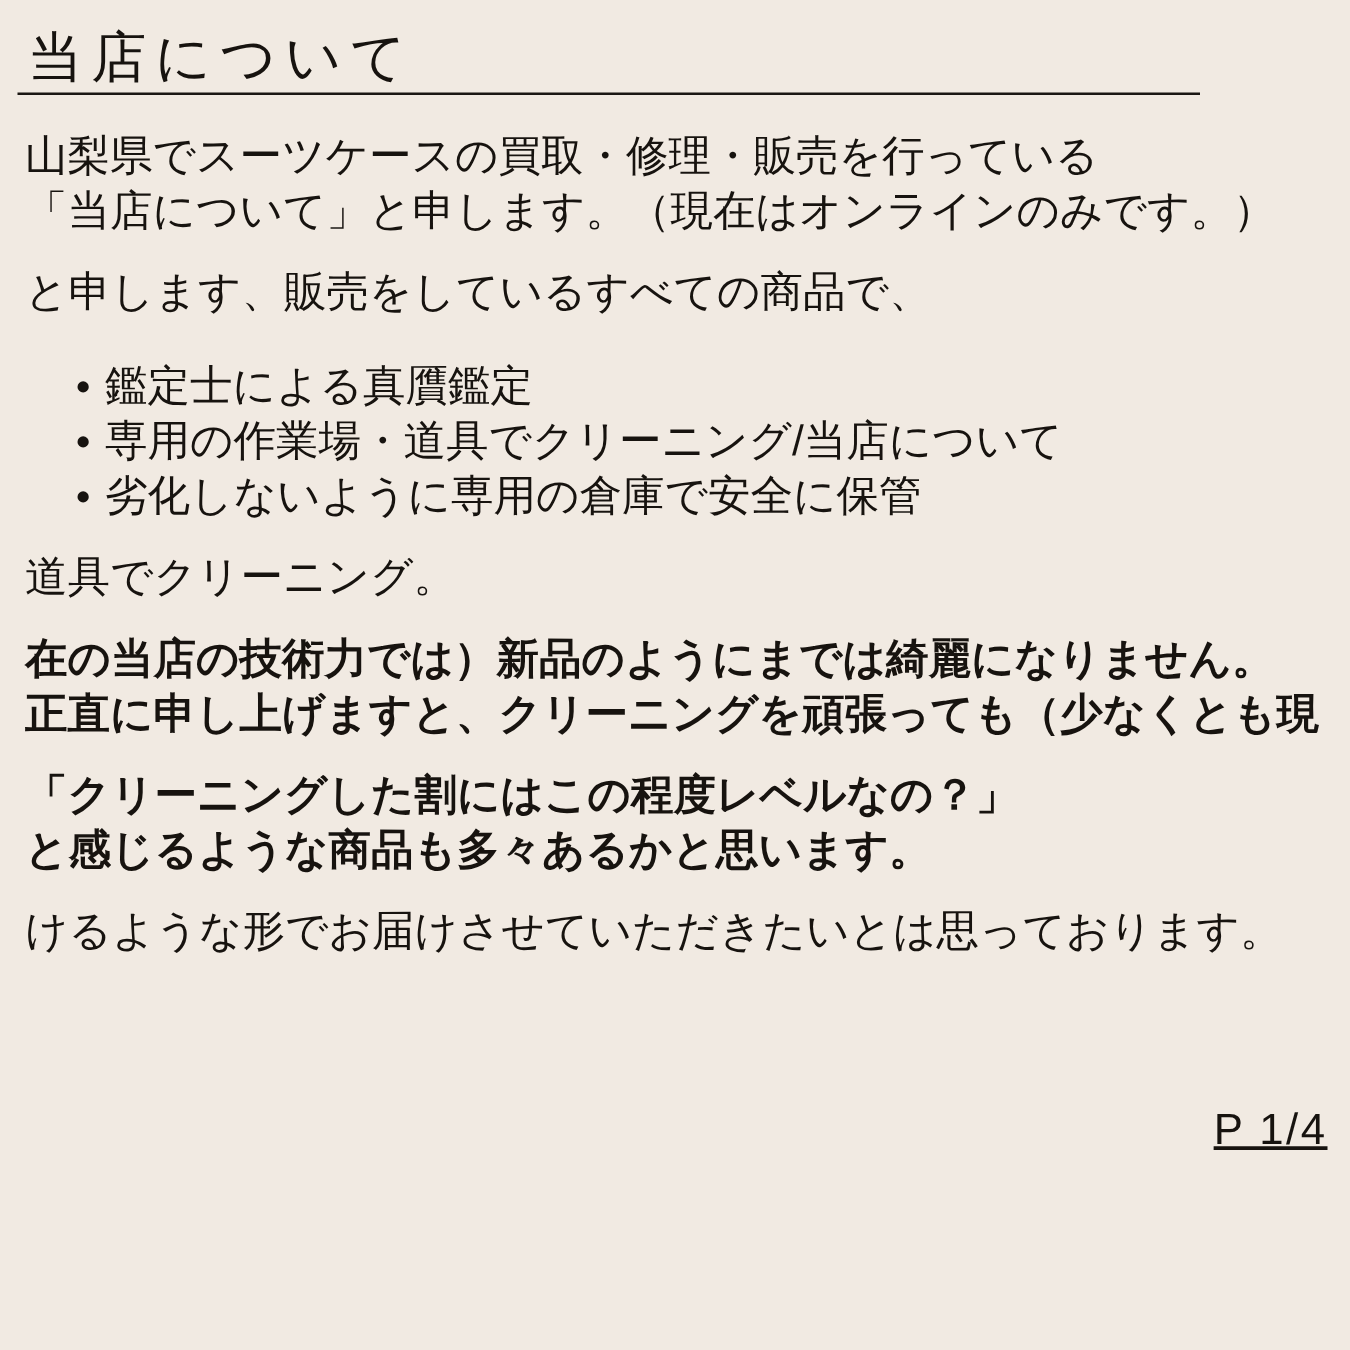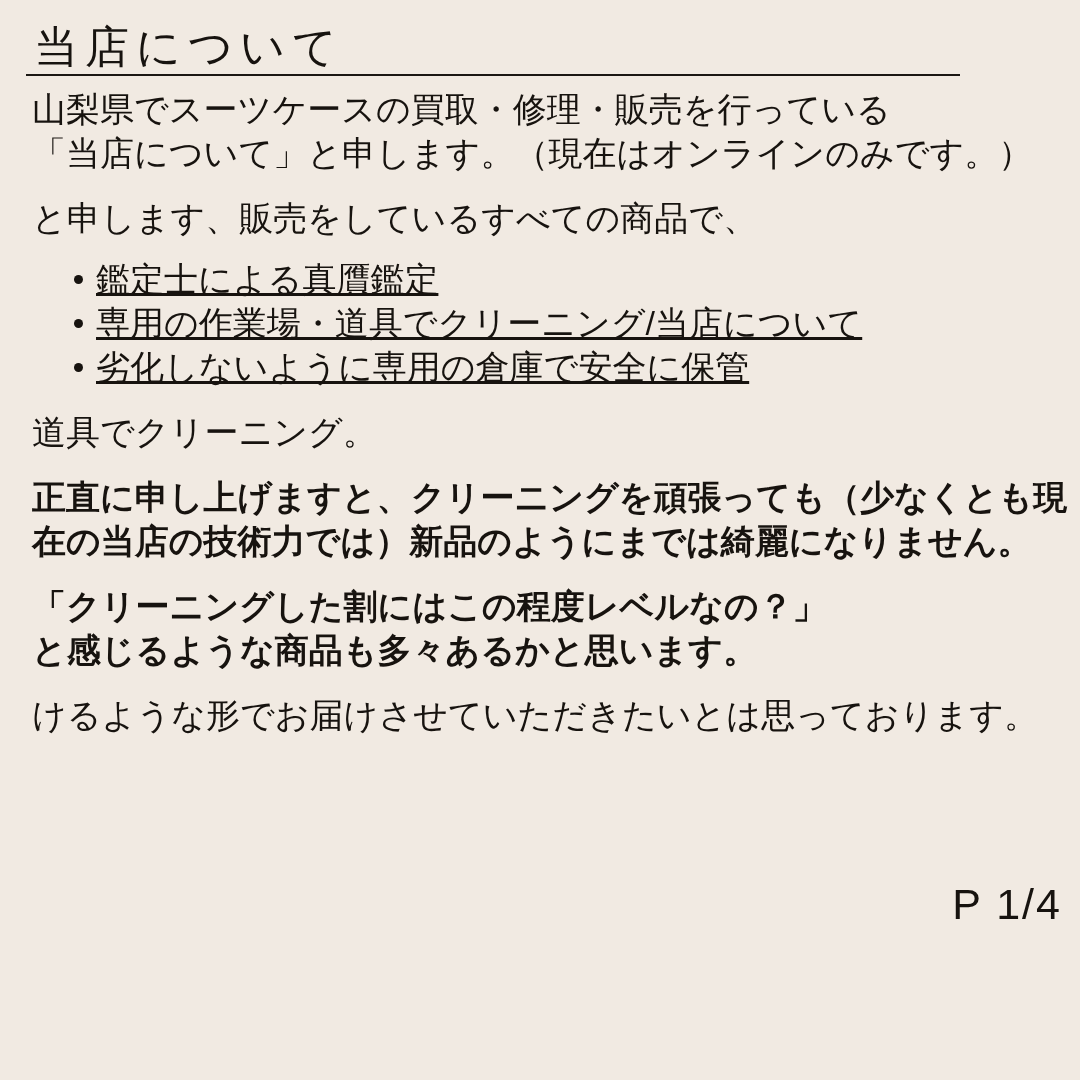--- a/index.html
+++ b/index.html
@@ -12,54 +12,53 @@
     background: #F1EAE2;
     color: #17130F;
     font-family: "Liberation Sans", sans-serif;
     overflow: hidden;
   }
   .page {
     position: relative;
     width: 1080px;
     height: 932px;
     box-sizing: border-box;
-    padding: 22px 36px 0 32px;
+    padding: 22px 36px 0 20px;
   }
   .title-wrap {
     margin: 0 84px 0 -6px;
     padding: 0 0 2px 8px;
     border-bottom: 2px solid #1B1713;
   }
   .title {
     margin: 0;
     font-size: 44px;
     line-height: 50px;
     font-weight: 500;
     letter-spacing: 7px;
   }
   .para {
     margin: 21px 0 0 0;
     font-size: 34px;
     line-height: 44px;
     font-weight: 400;
   }
   .para.first {
-    margin-top: 11px;
+    margin-top: 27px;
   }
   .para.bold {
     font-weight: 700;
   }
   .line {
     white-space: nowrap;
   }
   ul.bullets {
     list-style: none;
-    margin: 17px 0 0 0;
+    margin: 31px 0 0 0;
     padding: 0;
-    text-decoration: underline;
   }
   ul.bullets li {
     position: relative;
     padding-left: 64px;
     font-size: 34px;
     line-height: 44px;
     white-space: nowrap;
   }
   ul.bullets li::before {
     content: "";
@@ -68,24 +67,25 @@
     top: 18px;
     width: 9px;
     height: 9px;
     border-radius: 50%;
     background: #17130F;
   }
   .page-indicator {
     position: absolute;
     right: 18px;
     bottom: 6px;
-    font-size: 43px;
+    font-size: 35px;
     line-height: 44px;
     letter-spacing: 2px;
     font-weight: 400;
+    text-decoration: underline;
   }
 </style>
 </head>
 <body>
 
 <div class="page">
 
   <div class="title-wrap">
     <h1 class="title">当店について</h1>
   </div>
@@ -104,22 +104,22 @@
     <li>専用の作業場・道具でクリーニング/当店について</li>
     <li>劣化しないように専用の倉庫で安全に保管</li>
   </ul>
 
   <div class="para">
     <div class="line">道具でクリーニング。</div>
   </div>
 
 
   <div class="para bold">
+    <div class="line">在の当店の技術力では）新品のようにまでは綺麗になりません。</div>
     <div class="line">正直に申し上げますと、クリーニングを頑張っても（少なくとも現</div>
-    <div class="line">在の当店の技術力では）新品のようにまでは綺麗になりません。</div>
   </div>
 
   <div class="para bold">
     <div class="line">「クリーニングした割にはこの程度レベルなの？」</div>
     <div class="line">と感じるような商品も多々あるかと思います。</div>
   </div>
 
 
   <div class="para">
     <div class="line">けるような形でお届けさせていただきたいとは思っております。</div>

